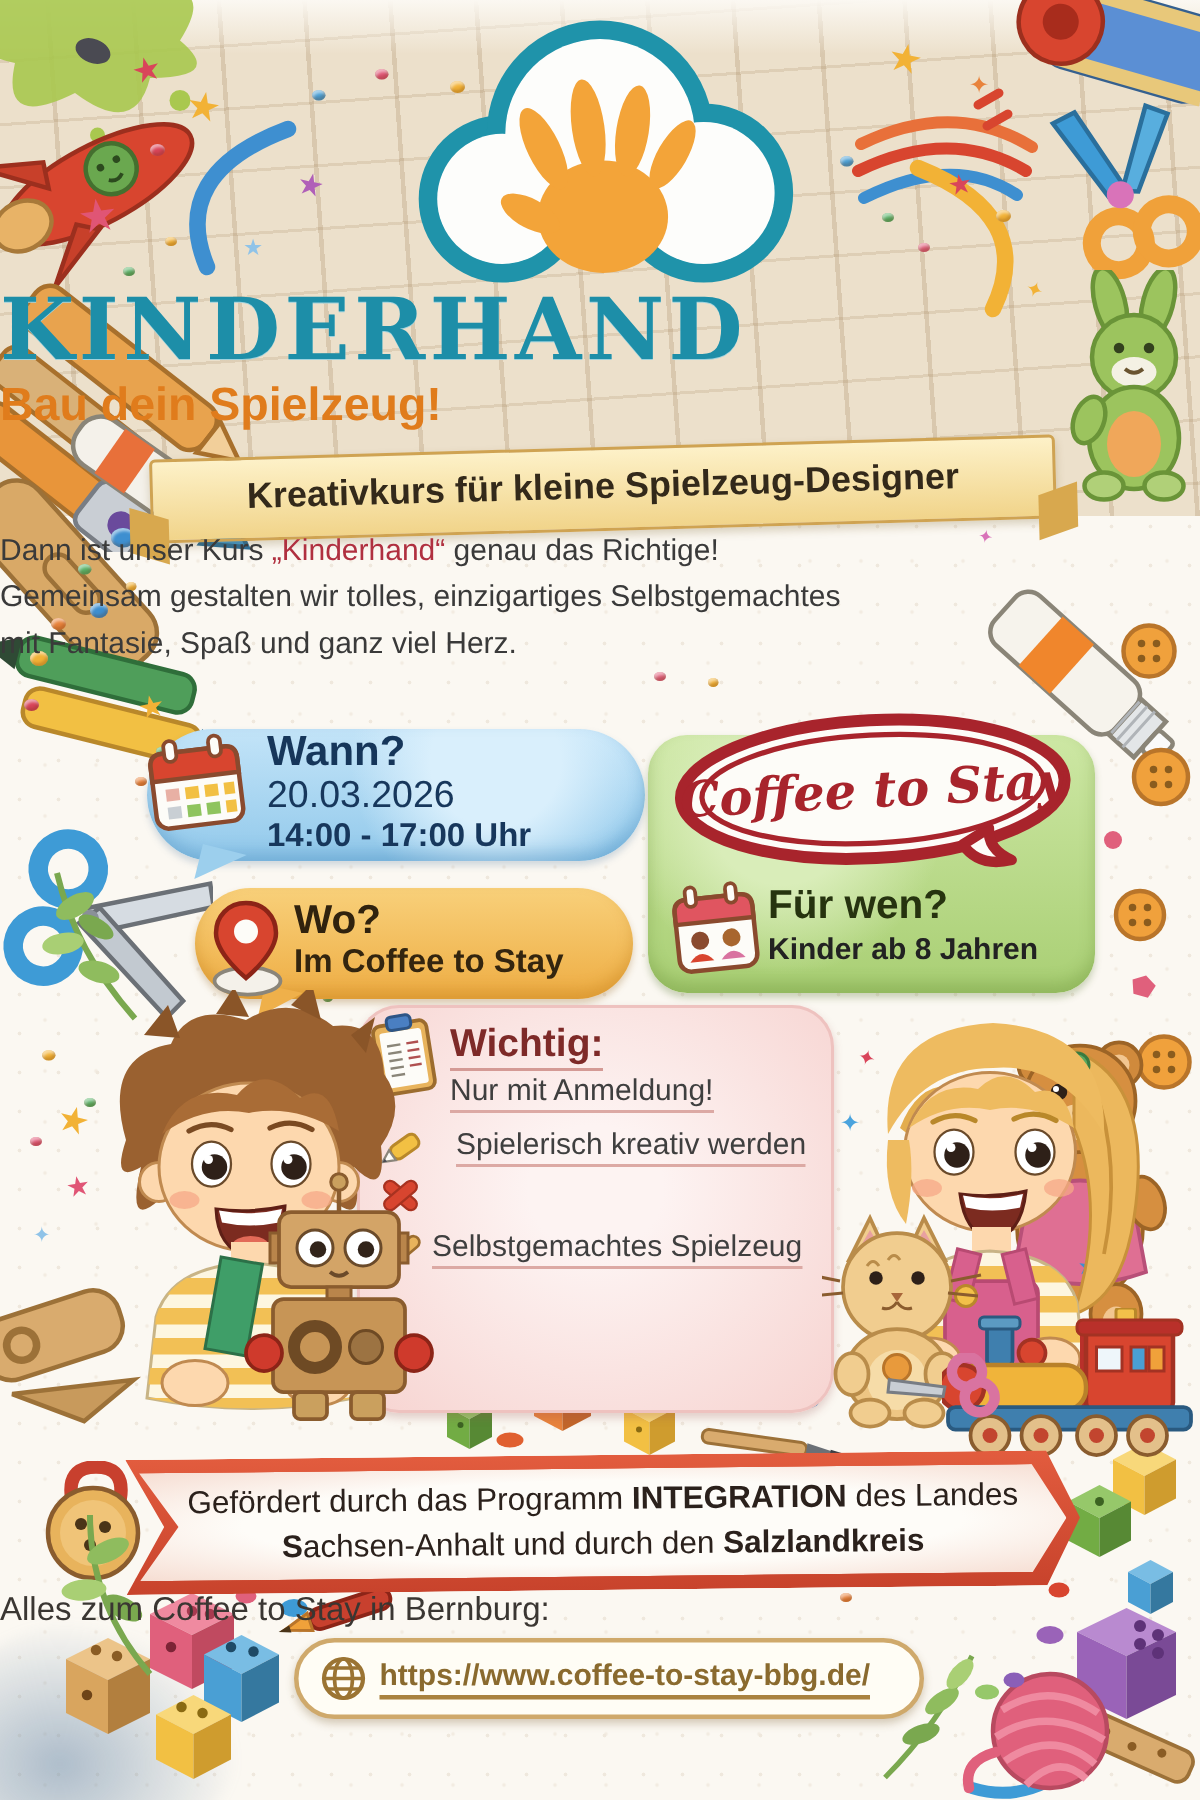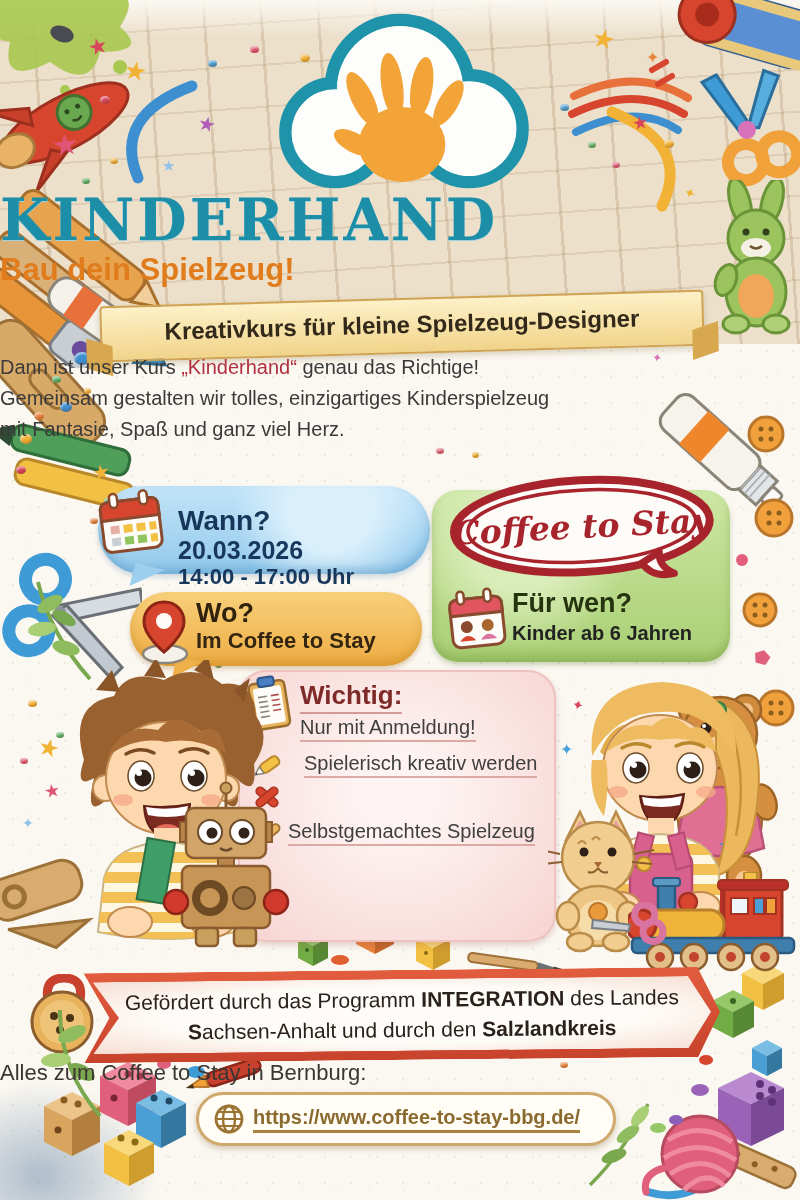--- a/index.html
+++ b/index.html
@@ -17,23 +17,23 @@
   #subtitle{top:252px;font-size:31px;font-weight:bold;color:#e07c1c;z-index:5}
   #banner{left:100px;top:298px;width:600px;height:52px;transform:rotate(-1.6deg);z-index:5;
     background:linear-gradient(#fdf1c8,#f1d48a);border:2px solid #cfa352;border-radius:4px;
     box-shadow:0 3px 6px rgba(120,90,30,.25);text-align:center;line-height:50px;font-size:24px;font-weight:bold;color:#33291a}
   #banner:before,#banner:after{content:"";position:absolute;top:34px;width:26px;height:30px;background:#d8a84e;z-index:-1}
   #banner:before{left:-16px;transform:skewY(18deg)}
   #banner:after{right:-16px;transform:skewY(-18deg)}
   #intro{top:352px;font-size:20px;font-weight:500;line-height:31px;color:#3a3a3a;z-index:5}
   #intro .em{color:#b03040;font-weight:normal}
   .bubble{position:absolute;z-index:5;border-radius:48px}
-  #wann{left:98px;top:486px;width:332px;height:88px;background:radial-gradient(circle at 70% 25%,#d9effc 0 18%,transparent 40%),linear-gradient(#c3e4f8,#92c9eb);box-shadow:inset 0 -6px 10px rgba(60,130,180,.35),0 3px 5px rgba(80,120,160,.25);padding:20px 10px 0 80px;box-sizing:border-box}
+  #wann{left:98px;top:486px;width:332px;height:88px;background:radial-gradient(circle at 70% 25%,#d9effc 0 18%,transparent 40%),linear-gradient(#c3e4f8,#92c9eb);box-shadow:inset 0 -6px 10px rgba(60,130,180,.35),0 3px 5px rgba(80,120,160,.25);padding:0 10px 0 80px;box-sizing:border-box}
   #wann .l1{font-size:28px;font-weight:bold;color:#16365a;line-height:30px}
-  #wann .l2{font-size:25px;font-weight:bold;color:#17375c;line-height:28px}
+  #wann .l2{font-size:25px;font-weight:normal;color:#17375c;line-height:28px}
   #wann .l3{font-size:22px;font-weight:bold;color:#17375c}
   #wann:after{content:"";position:absolute;left:34px;bottom:-16px;border-top:24px solid #9ccfed;border-right:30px solid transparent;transform:rotate(14deg)}
   #wo{left:130px;top:592px;width:292px;height:74px;border-radius:40px;background:linear-gradient(#f8d07a,#eead44);box-shadow:inset 0 -6px 9px rgba(190,120,20,.35),0 3px 5px rgba(150,100,30,.3);padding:7px 10px 0 66px;box-sizing:border-box}
   #wo .l1{font-size:27px;font-weight:bold;color:#30220e;line-height:29px}
   #wo .l2{font-size:22px;font-weight:bold;color:#33250f}
   #wo:after{content:"";position:absolute;left:44px;bottom:-15px;border-top:22px solid #efb04a;border-right:26px solid transparent;transform:rotate(12deg)}
   #wen{left:432px;top:490px;width:298px;height:172px;border-radius:26px;z-index:5;
     background:radial-gradient(circle at 30% 30%,#d9edb9 0 20%,transparent 45%),linear-gradient(#cde7a4,#a9cf74);
     box-shadow:inset 0 -7px 10px rgba(90,130,40,.3),0 3px 5px rgba(90,120,50,.3)}
   #wen .l1{position:absolute;left:80px;top:98px;font-size:27px;font-weight:bold;color:#26330f}
@@ -242,21 +242,21 @@
       <ellipse cx="199" cy="96" rx="10" ry="26" transform="rotate(30 199 96)"></ellipse>
       <ellipse cx="103" cy="136" rx="10" ry="22" transform="rotate(-62 103 136)"></ellipse>
     </g>
   </svg>
   <div class="abs ctr" id="title">KINDERHAND</div>
   <div class="abs ctr" id="subtitle">Bau dein Spielzeug!</div>
   <div class="abs" id="banner"><span>Kreativkurs für kleine Spielzeug-Designer</span></div>
 
   <div class="abs ctr" id="intro">
     <div><span>Dann ist unser Kurs </span><span class="em">„Kinderhand“</span><span> genau das Richtige!</span></div>
-    <div><span>Gemeinsam gestalten wir tolles, einzigartiges Kinderspielzeug</span></div>
+    <div><span>Gemeinsam gestalten wir tolles, einzigartiges Selbstgemachtes</span></div>
     <div><span>mit Fantasie, Spaß und ganz viel Herz.</span></div>
   </div>
 
   <div class="bubble" id="wann">
     <div class="l1">Wann?</div>
     <div class="l2">20.03.2026</div>
     <div class="l3">14:00 - 17:00 Uhr</div>
   </div>
   <svg class="abs z6" style="left:96px;top:488px" width="70" height="70" viewBox="0 0 70 70">
     <g transform="rotate(-7 35 35)">
@@ -282,21 +282,21 @@
     <div class="l2">Im Coffee to Stay</div>
   </div>
   <svg class="abs z6" style="left:138px;top:596px" width="52" height="70" viewBox="0 0 52 70">
     <ellipse cx="27" cy="58" rx="22" ry="9" fill="#f4f1ea" stroke="#8a857a" stroke-width="2.5"></ellipse>
     <path d="M26,6 C14,6 6,15 6,26 C6,40 26,56 26,56 C26,56 46,40 46,26 C46,15 38,6 26,6 Z" fill="#d8452f" stroke="#8c2417" stroke-width="3"></path>
     <circle cx="26" cy="25" r="8" fill="#fdfcf8"></circle>
   </svg>
 
   <div class="abs" id="wen">
     <div class="l1">Für wen?</div>
-    <div class="l2">Kinder ab 6 Jahren</div>
+    <div class="l2">Kinder ab 8 Jahren</div>
   </div>
   <svg class="abs z6" style="left:444px;top:474px" width="280" height="120" viewBox="0 0 280 120">
     <g transform="rotate(-3 140 55)">
       <ellipse cx="138" cy="52" rx="128" ry="46" fill="#fdfcf8" stroke="#a8242c" stroke-width="8"></ellipse>
       <path d="M196,92 Q206,108 228,104 Q212,96 214,82 Z" fill="#fdfcf8" stroke="#a8242c" stroke-width="7" stroke-linejoin="round"></path>
       <ellipse cx="138" cy="52" rx="114" ry="36" fill="none" stroke="#a8242c" stroke-width="3.5"></ellipse>
       <text x="138" y="64" text-anchor="middle" font-family="DejaVu Serif, serif" font-style="italic" font-weight="bold" font-size="33" fill="#a8242c">Coffee to Stay</text>
     </g>
   </svg>
   <svg class="abs z6" style="left:446px;top:586px" width="62" height="66" viewBox="0 0 62 66">

